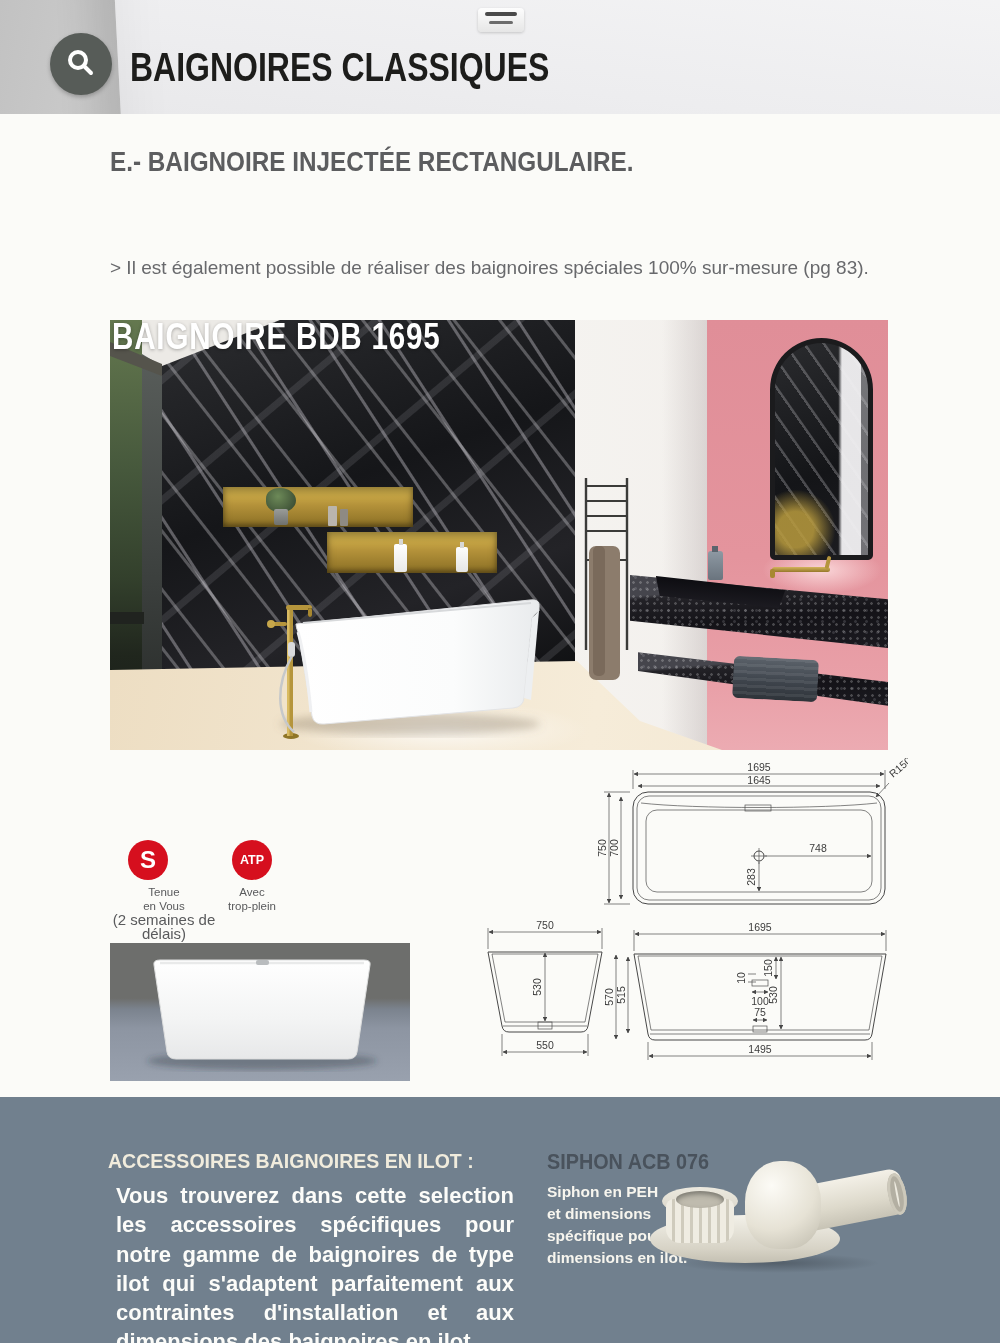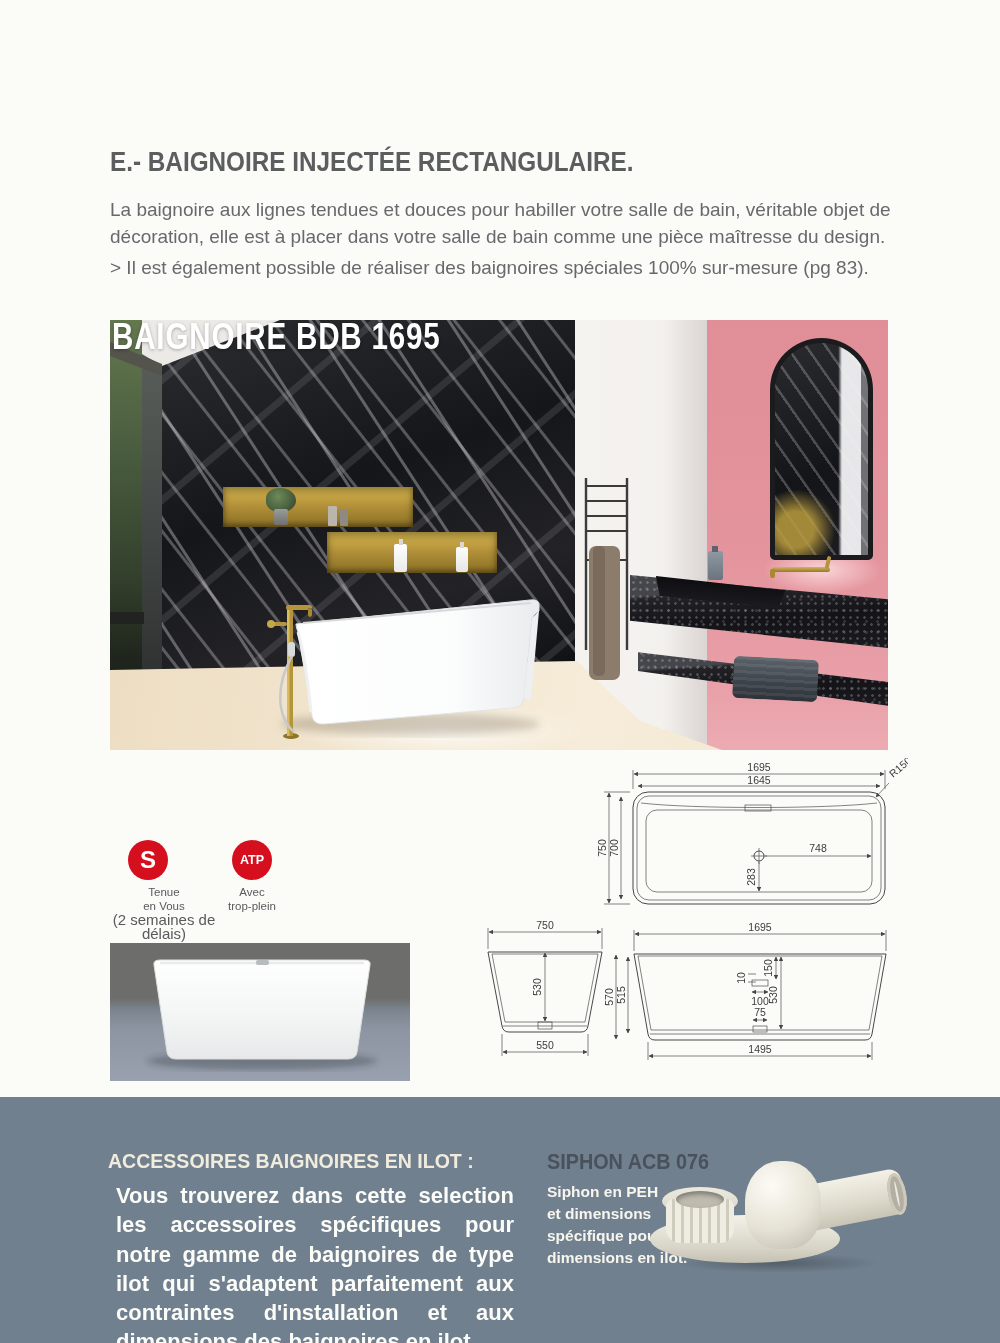--- a/index.html
+++ b/index.html
@@ -148,23 +148,36 @@
   .si-pipe{left:150px;top:20px;width:104px;height:46px;border-radius:12px;transform:rotate(-11deg);
         background:linear-gradient(180deg,#f3f0e7,#ddd9cb 60%,#c7c3b5);}
   .si-pipe-end{left:238px;top:16px;width:18px;height:42px;border-radius:50%;transform:rotate(-11deg);
         background:#edeadf;box-shadow:inset 0 0 0 3px #cdc9bb, inset 0 0 0 8px #b3afa2;}
 </style>
 </head>
 <body>
 
 <div class="page">
 
+  <div class="hero">
+    <div class="hero-tub"></div>
+    <div class="hero-overflow">
+      <div class="d1"></div>
+      <div class="d2"></div>
+    </div>
+    <div class="search-badge">
+      <svg width="34" height="34" viewBox="0 0 34 34">
+        <circle cx="14" cy="13" r="8" fill="none" stroke="#ffffff" stroke-width="4"></circle>
+        <line x1="20" y1="19" x2="27" y2="26" stroke="#ffffff" stroke-width="4" stroke-linecap="round"></line>
+      </svg>
+    </div>
+    <div class="header-title">BAIGNOIRES CLASSIQUES</div>
+  </div>
 
   <div class="intro-heading">E.- BAIGNOIRE INJECTÉE RECTANGULAIRE.</div>
-  <div class="intro-body">La baignoire aux lignes tendues et douces pour habiller votre salle de bain, véritable objet de décoration, elle est à placer dans votre salle de bain comme une pièce maîtresse du design.</div>
   <div class="intro-note">&gt; Il est également possible de réaliser des baignoires spéciales 100% sur-mesure (pg 83).</div>
 
   <div class="scene">
     <div class="window"></div>
     <div class="window-mullion"></div>
     <div class="window-bar"></div>
     <div class="marble"></div>
     <div class="niche niche1"></div>
     <div class="niche niche2"></div>
     <div class="plant-foliage"></div>

